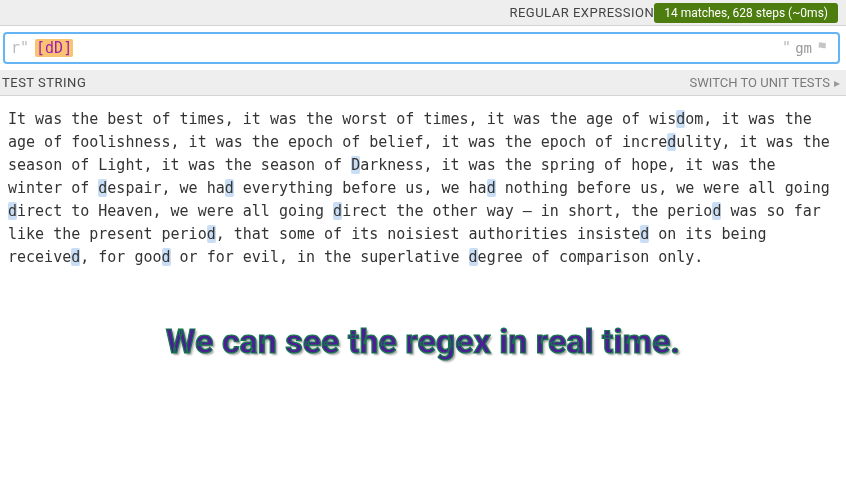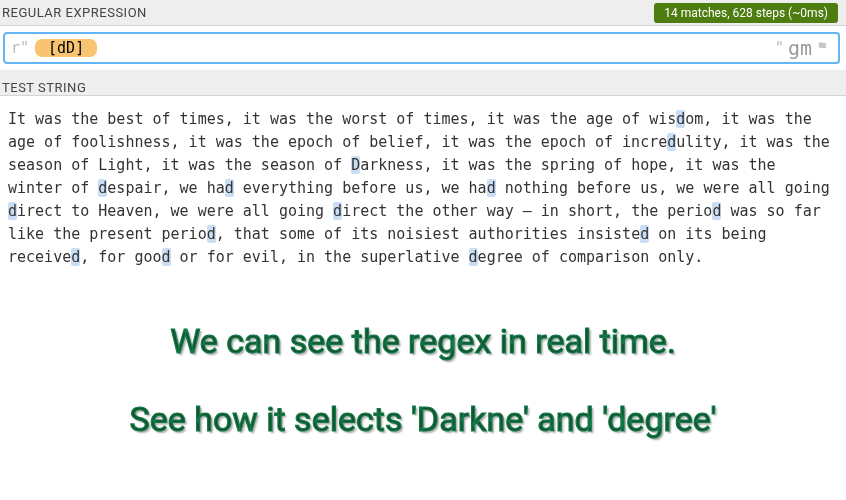--- a/index.html
+++ b/index.html
@@ -7,21 +7,21 @@
     font-family: -apple-system, BlinkMacSystemFont, "Segoe UI", Roboto, Helvetica, Arial, sans-serif;
     background: #ffffff;
     width: 846px;
     height: 500px;
     overflow: hidden;
     position: relative;
   }
   .section-header {
     display: flex;
     align-items: center;
-    justify-content: space-between;
+    justify-content: flex-end;
     background: #eeeeee;
     height: 26px;
     padding: 0 8px 0 2px;
     border-bottom: 1px solid #d4d4d4;
   }
   .section-label {
     font-size: 13px;
     font-weight: 400;
     color: #444;
     letter-spacing: 0.5px;
@@ -50,45 +50,45 @@
     color: #bbbbbb;
   }
   .regex-pattern {
     font-family: "Menlo","Consolas",monospace;
     font-size: 15px;
     margin-left: 6px;
     flex: 0 0 auto;
   }
   .regex-pattern .charclass {
     background: #f8c471;
-    padding: 0 13px;
-    border-radius: 7px;
-    color: #000000;
+    padding: 0 1px;
+    border-radius: 2px;
+    color: #a21caf;
   }
   .regex-spacer { flex: 1; }
   .regex-flags-quote {
     font-family: "Menlo","Consolas",monospace;
     font-size: 15px;
     color: #bbbbbb;
     margin-right: 4px;
   }
   .regex-flags {
     font-family: "Menlo","Consolas",monospace;
-    font-size: 20px;
+    font-size: 14px;
     color: #999;
     margin-right: 4px;
   }
   .flag-icon {
     width: 16px;
     height: 14px;
     fill: #c5c5c5;
   }
   .test-header {
     display: flex;
-    align-items: flex-end;
+    align-items: center;
     justify-content: space-between;
     background: #eeeeee;
     height: 26px;
     padding: 0 6px 0 2px;
     border-bottom: 1px solid #d4d4d4;
   }
   .switch-link {
     font-size: 13px;
     color: #7a7a7a;
     display: flex;
@@ -120,23 +120,23 @@
     border-radius: 2px;
   }
   .overlay {
     position: absolute;
     left: 0;
     right: 0;
     pointer-events: none;
   }
   .overlay-line {
     font-family: -apple-system, BlinkMacSystemFont, "Segoe UI", Roboto, sans-serif;
-    font-weight: 400;
+    font-weight: 700;
     font-size: 34px;
-    color: #14532d;
+    color: #4c1d95;
     text-align: center;
     position: relative;
     -webkit-text-stroke: 1.2px #137a4a;
     text-shadow: 2px 2px 2px rgba(0,0,0,0.35);
     line-height: 1.25;
   }
   .overlay1 { top: 320px; }
   .overlay2 { top: 398px; }
 </style>
 </head>
@@ -155,22 +155,25 @@
   <span class="regex-spacer"></span>
   <span class="regex-flags-quote">"</span>
   <span class="regex-flags">gm</span>
   <svg class="flag-icon" viewBox="0 0 16 16">
     <path d="M2 1 L2 15 M2 2 C5 0 7 3 10 2 L10 8 C7 9 5 6 2 8 Z"></path>
   </svg>
 </div>
 
 <div class="test-header">
   <span class="section-label">TEST STRING</span>
+  <span class="switch-link">
+    <span>SWITCH TO UNIT TESTS</span>
+    <span class="chevron">▸</span>
+  </span>
 </div>
 
 <div class="test-string" id="test-string-body">It was the best of times, it was the worst of times, it was the age of wis<span class="hl-d">d</span>om, it was the age of foolishness, it was the epoch of belief, it was the epoch of incre<span class="hl-d">d</span>ulity, it was the season of Light, it was the season of <span class="hl-D">D</span>arkness, it was the spring of hope, it was the winter of <span class="hl-d">d</span>espair, we ha<span class="hl-d">d</span> everything before us, we ha<span class="hl-d">d</span> nothing before us, we were all going <span class="hl-d">d</span>irect to Heaven, we were all going <span class="hl-d">d</span>irect the other way – in short, the perio<span class="hl-d">d</span> was so far like the present perio<span class="hl-d">d</span>, that some of its noisiest authorities insiste<span class="hl-d">d</span> on its being receive<span class="hl-d">d</span>, for goo<span class="hl-d">d</span> or for evil, in the superlative <span class="hl-d">d</span>egree of comparison only.</div>
 
 <div class="overlay overlay1">
   <div class="overlay-line">We can see the regex in real time.</div>
 </div>
 <div class="overlay overlay2">
-  <div class="overlay-line">See how it selects 'Darkne' and 'degree'</div>
 </div>
 
 </body></html>

